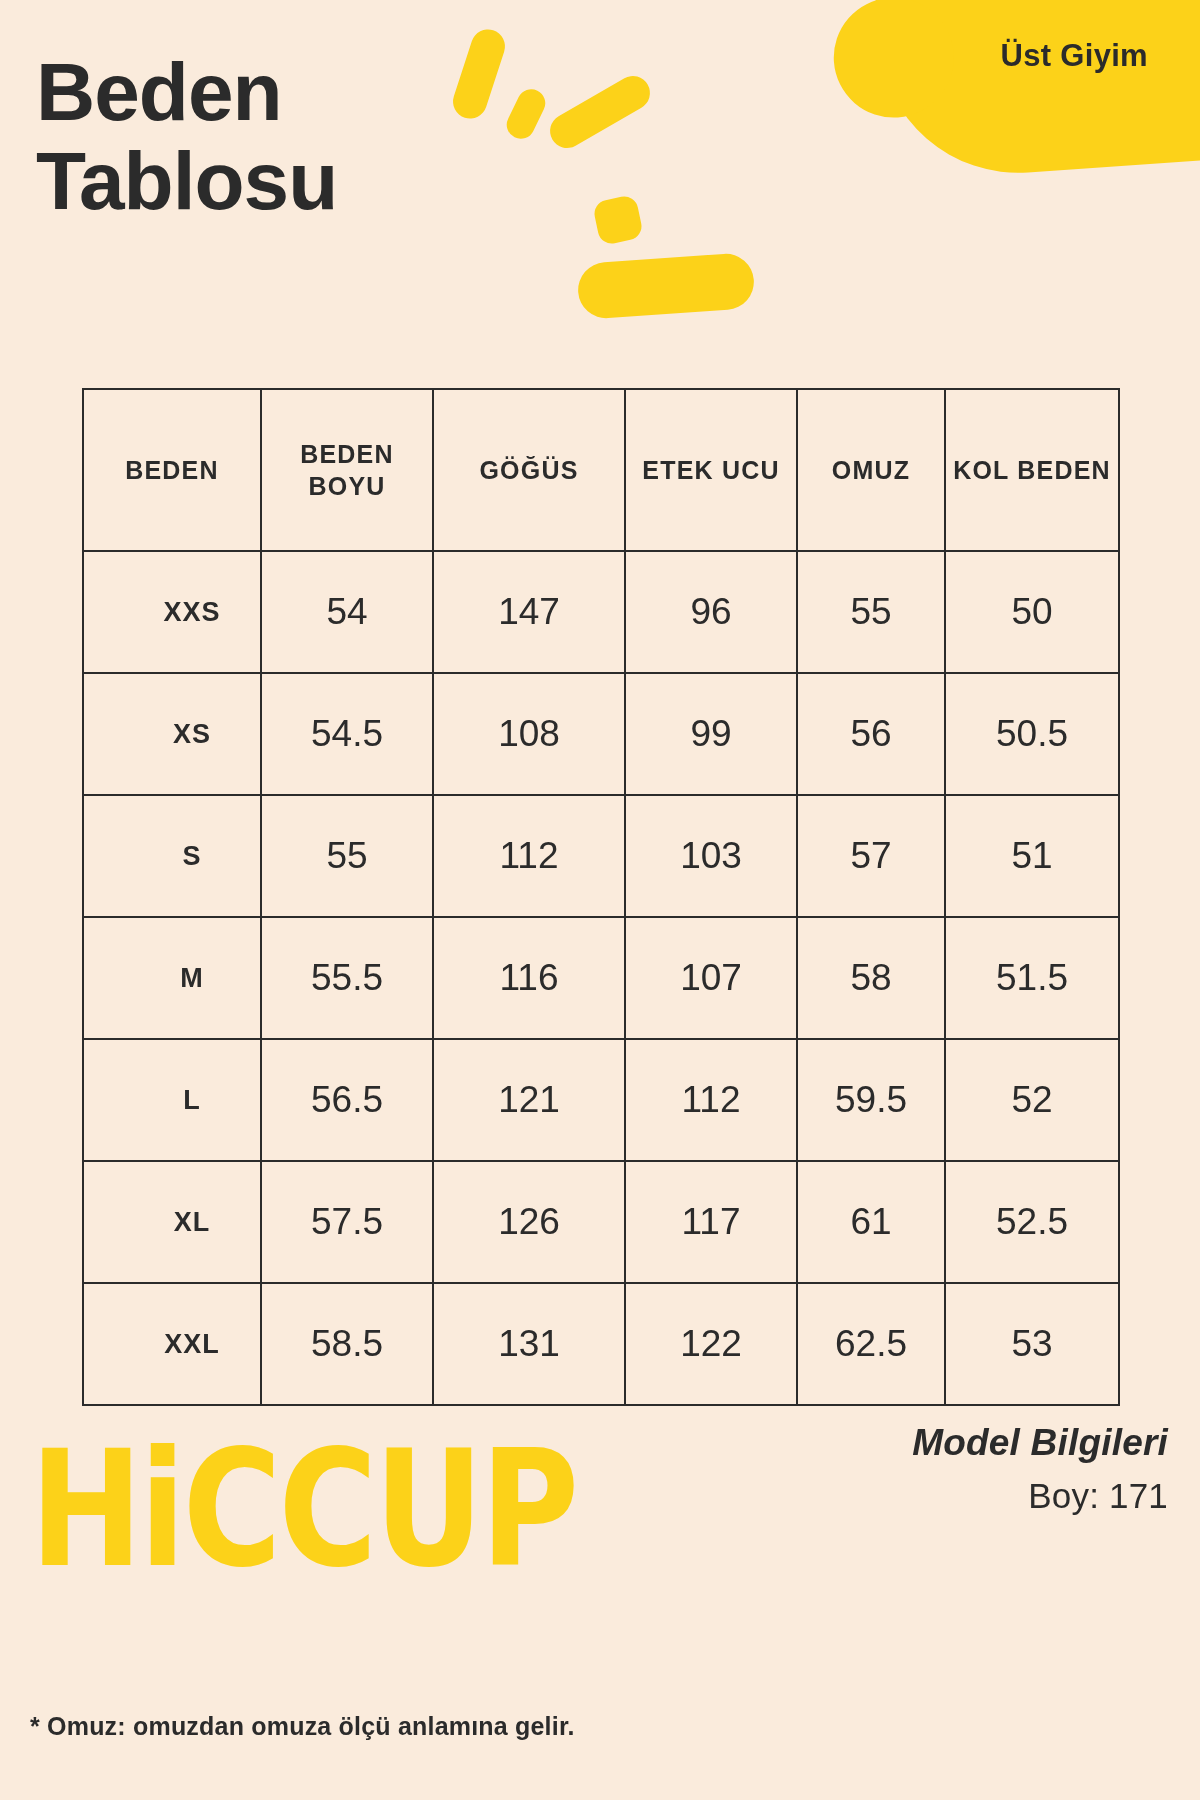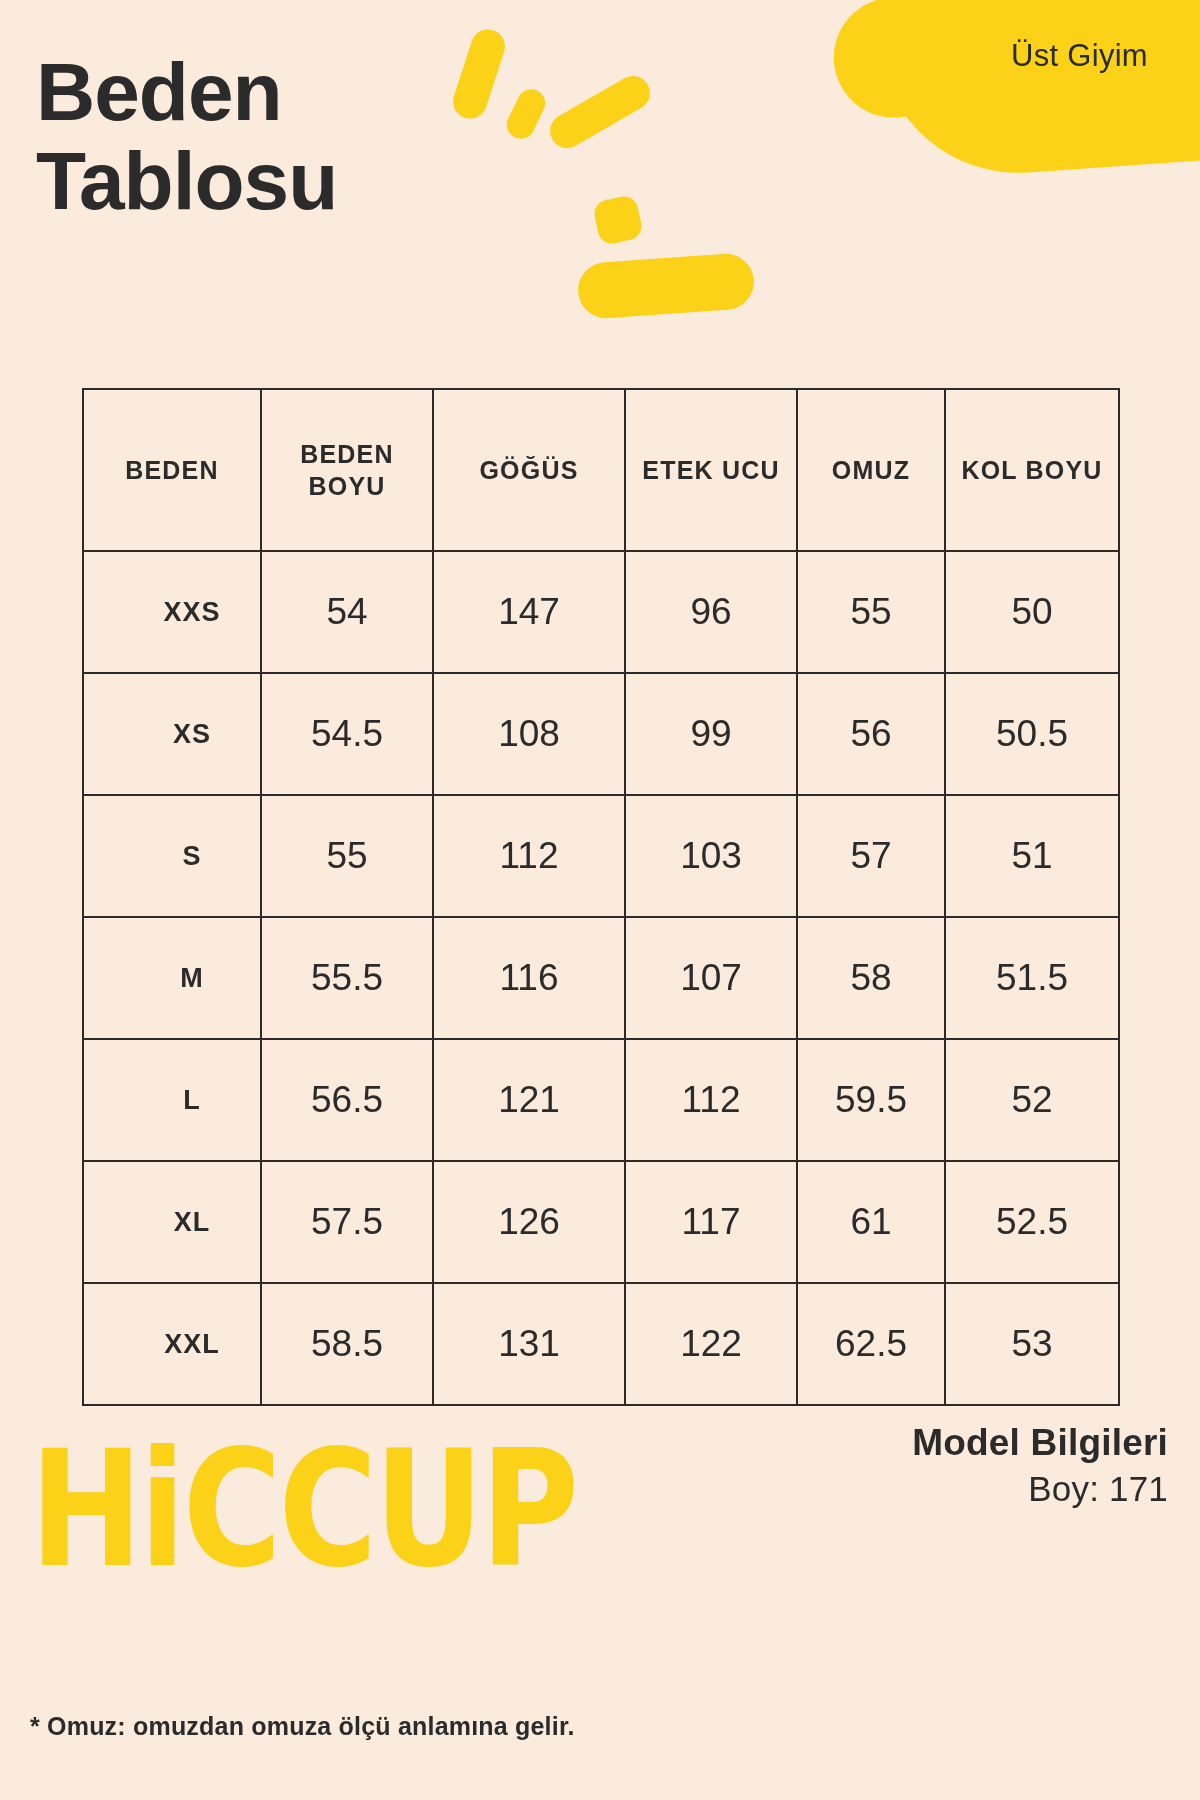--- a/index.html
+++ b/index.html
@@ -35,21 +35,21 @@
     width: 120px;
     height: 120px;
     background: #FCD219;
     border-radius: 50%;
   }
   .badge-label {
     position: absolute;
     top: 38px;
     right: 52px;
     font-size: 31px;
-    font-weight: normal;
+    font-weight: bold;
     letter-spacing: 0.3px;
     color: #2B2B2B;
     z-index: 5;
   }
 
   
   .title {
     position: absolute;
     left: 36px;
     top: 48px;
@@ -165,22 +165,23 @@
   
   .model-info {
     position: absolute;
     right: 32px;
     top: 1422px;
     text-align: right;
   }
   .model-info .mi-title {
     font-size: 37px;
     font-weight: bold;
-    margin-bottom: 1px;
+    margin-bottom: 8px;
     letter-spacing: 0.2px;
+    font-style: italic;
   }
   .model-info .mi-line {
     font-size: 35px;
     line-height: 1.35;
     letter-spacing: 0.2px;
   }
 </style>
 </head>
 <body>
 
@@ -205,21 +206,21 @@
       <col class="col-omuz">
       <col class="col-kol">
   </colgroup>
   <thead>
     <tr>
       <th>BEDEN</th>
       <th>BEDEN BOYU</th>
       <th>GÖĞÜS</th>
       <th>ETEK UCU</th>
       <th>OMUZ</th>
-      <th>KOL BOYU</th>
+      <th>KOL BEDEN</th>
     </tr>
   </thead>
   <tbody>
     <tr>
       <td class="size-cell">XXS</td>
       <td>54</td>
       <td>147</td>
       <td>96</td>
       <td>55</td>
       <td>50</td>

